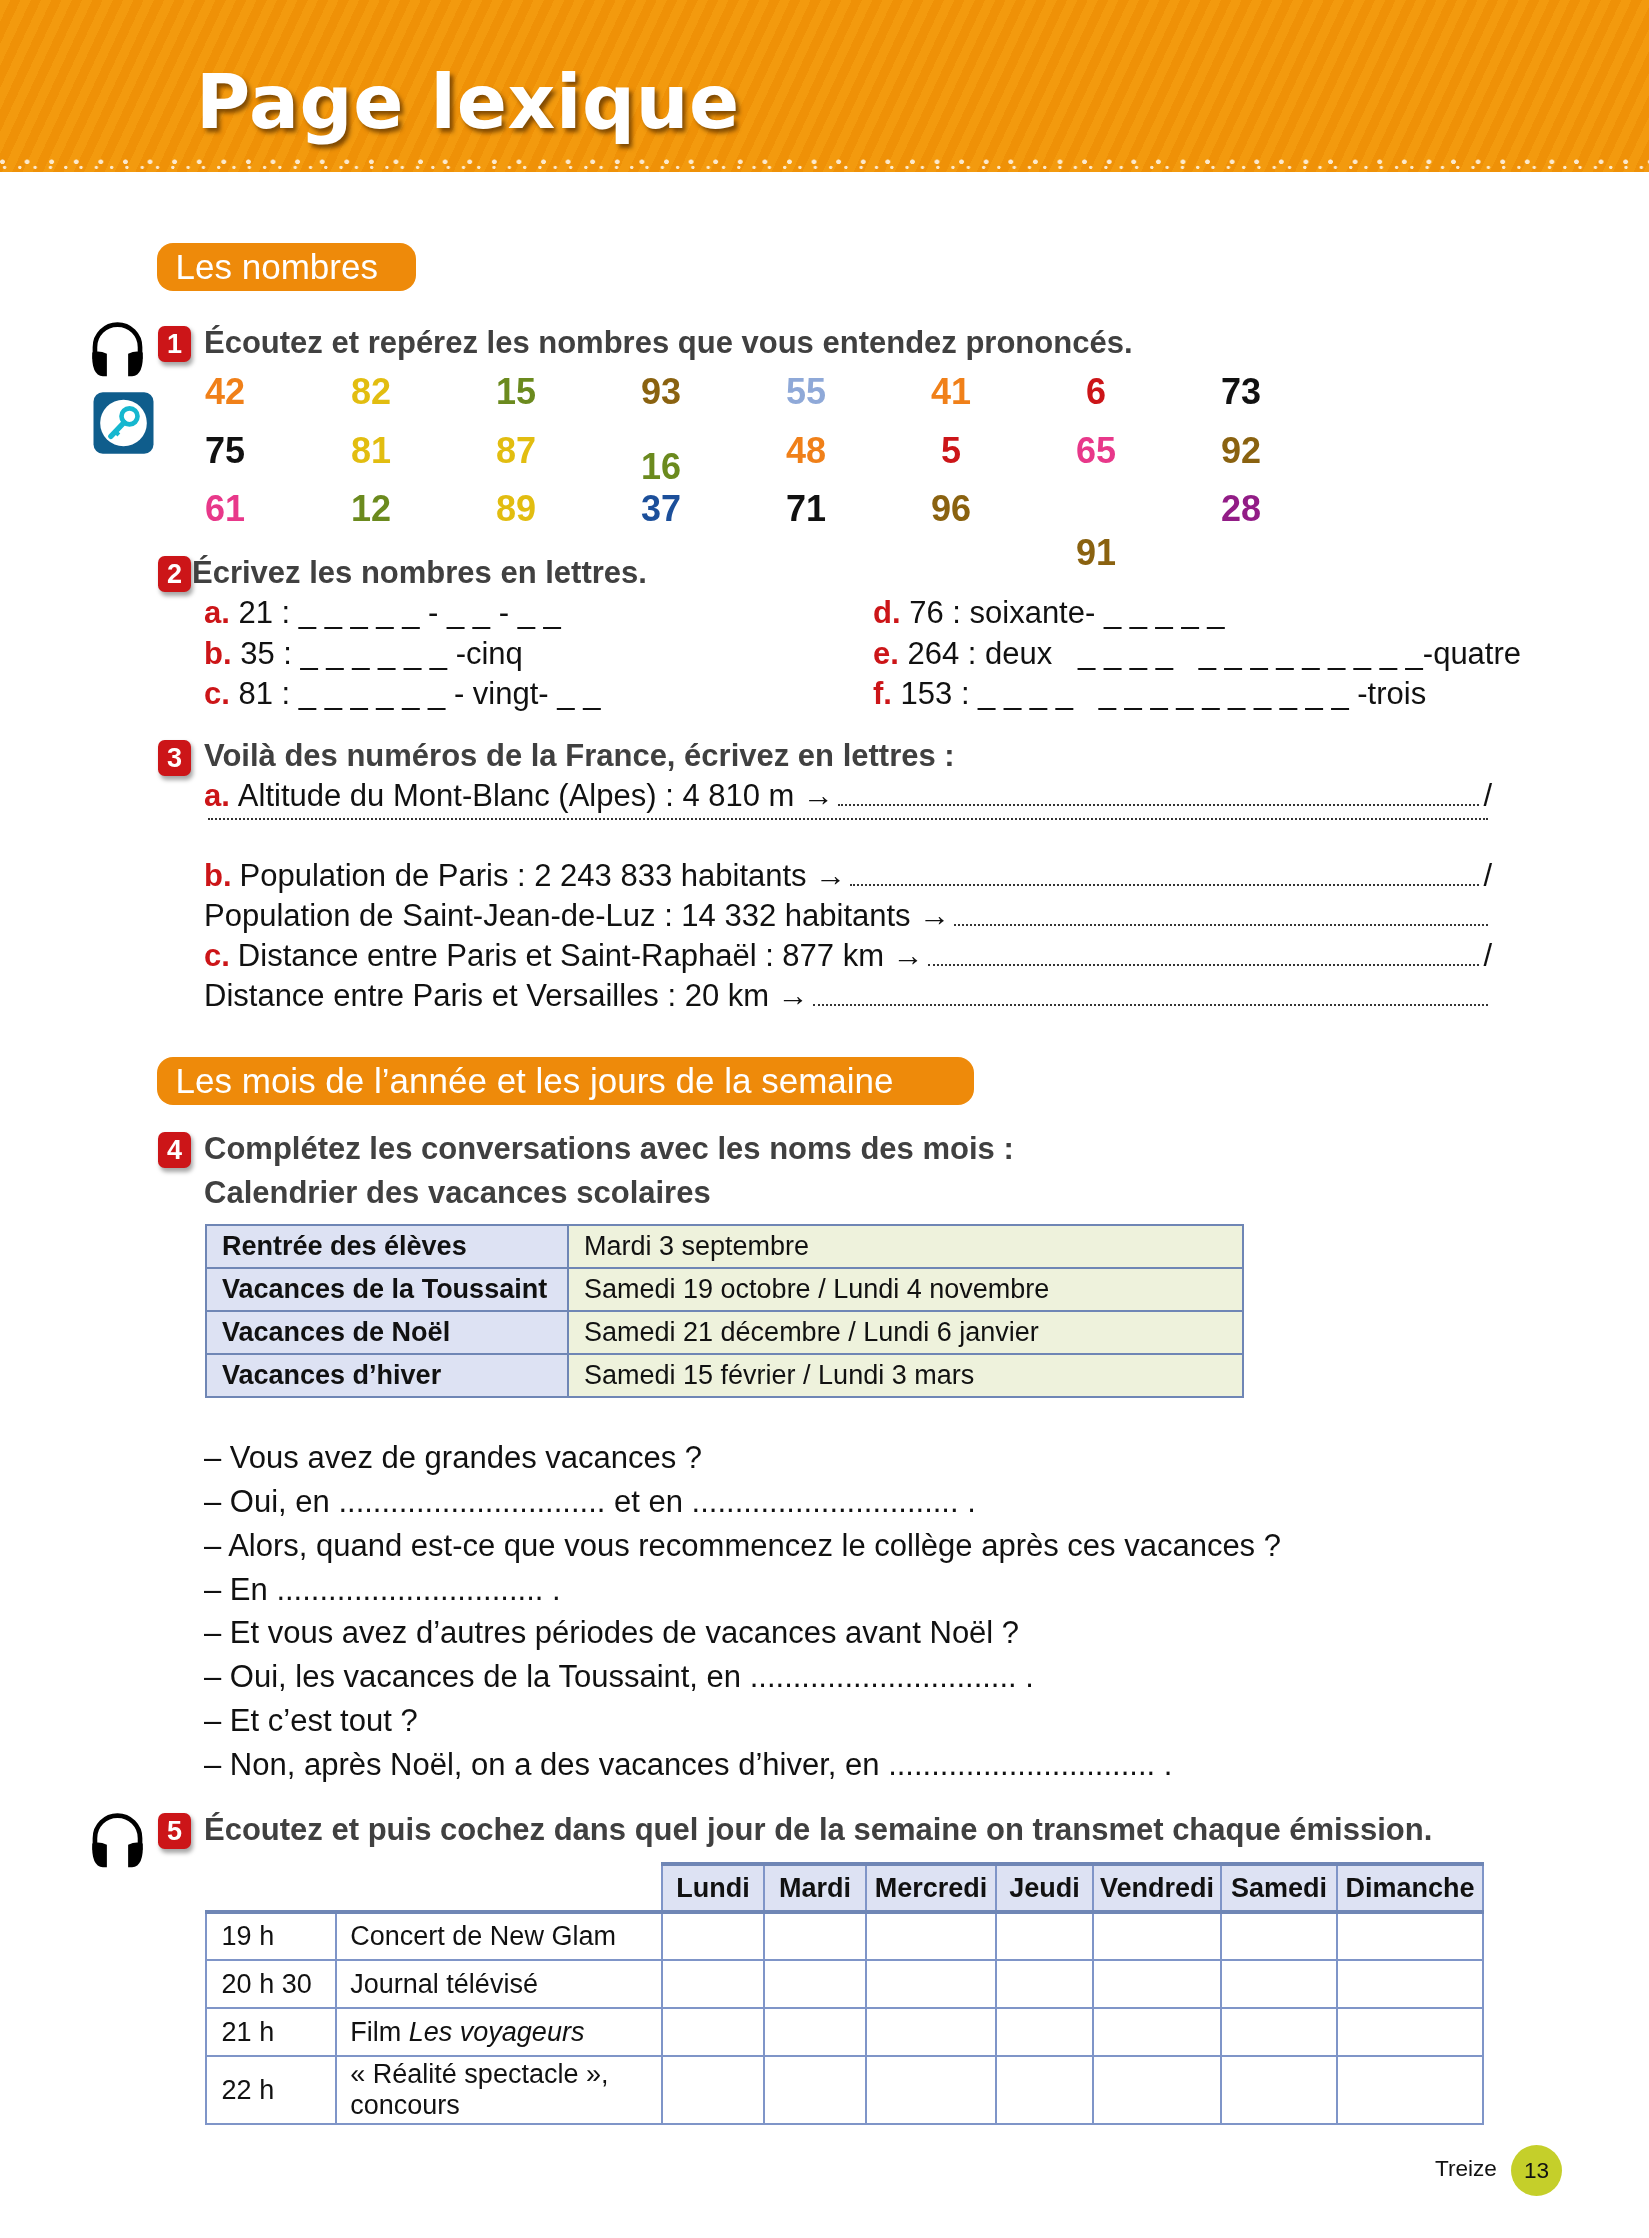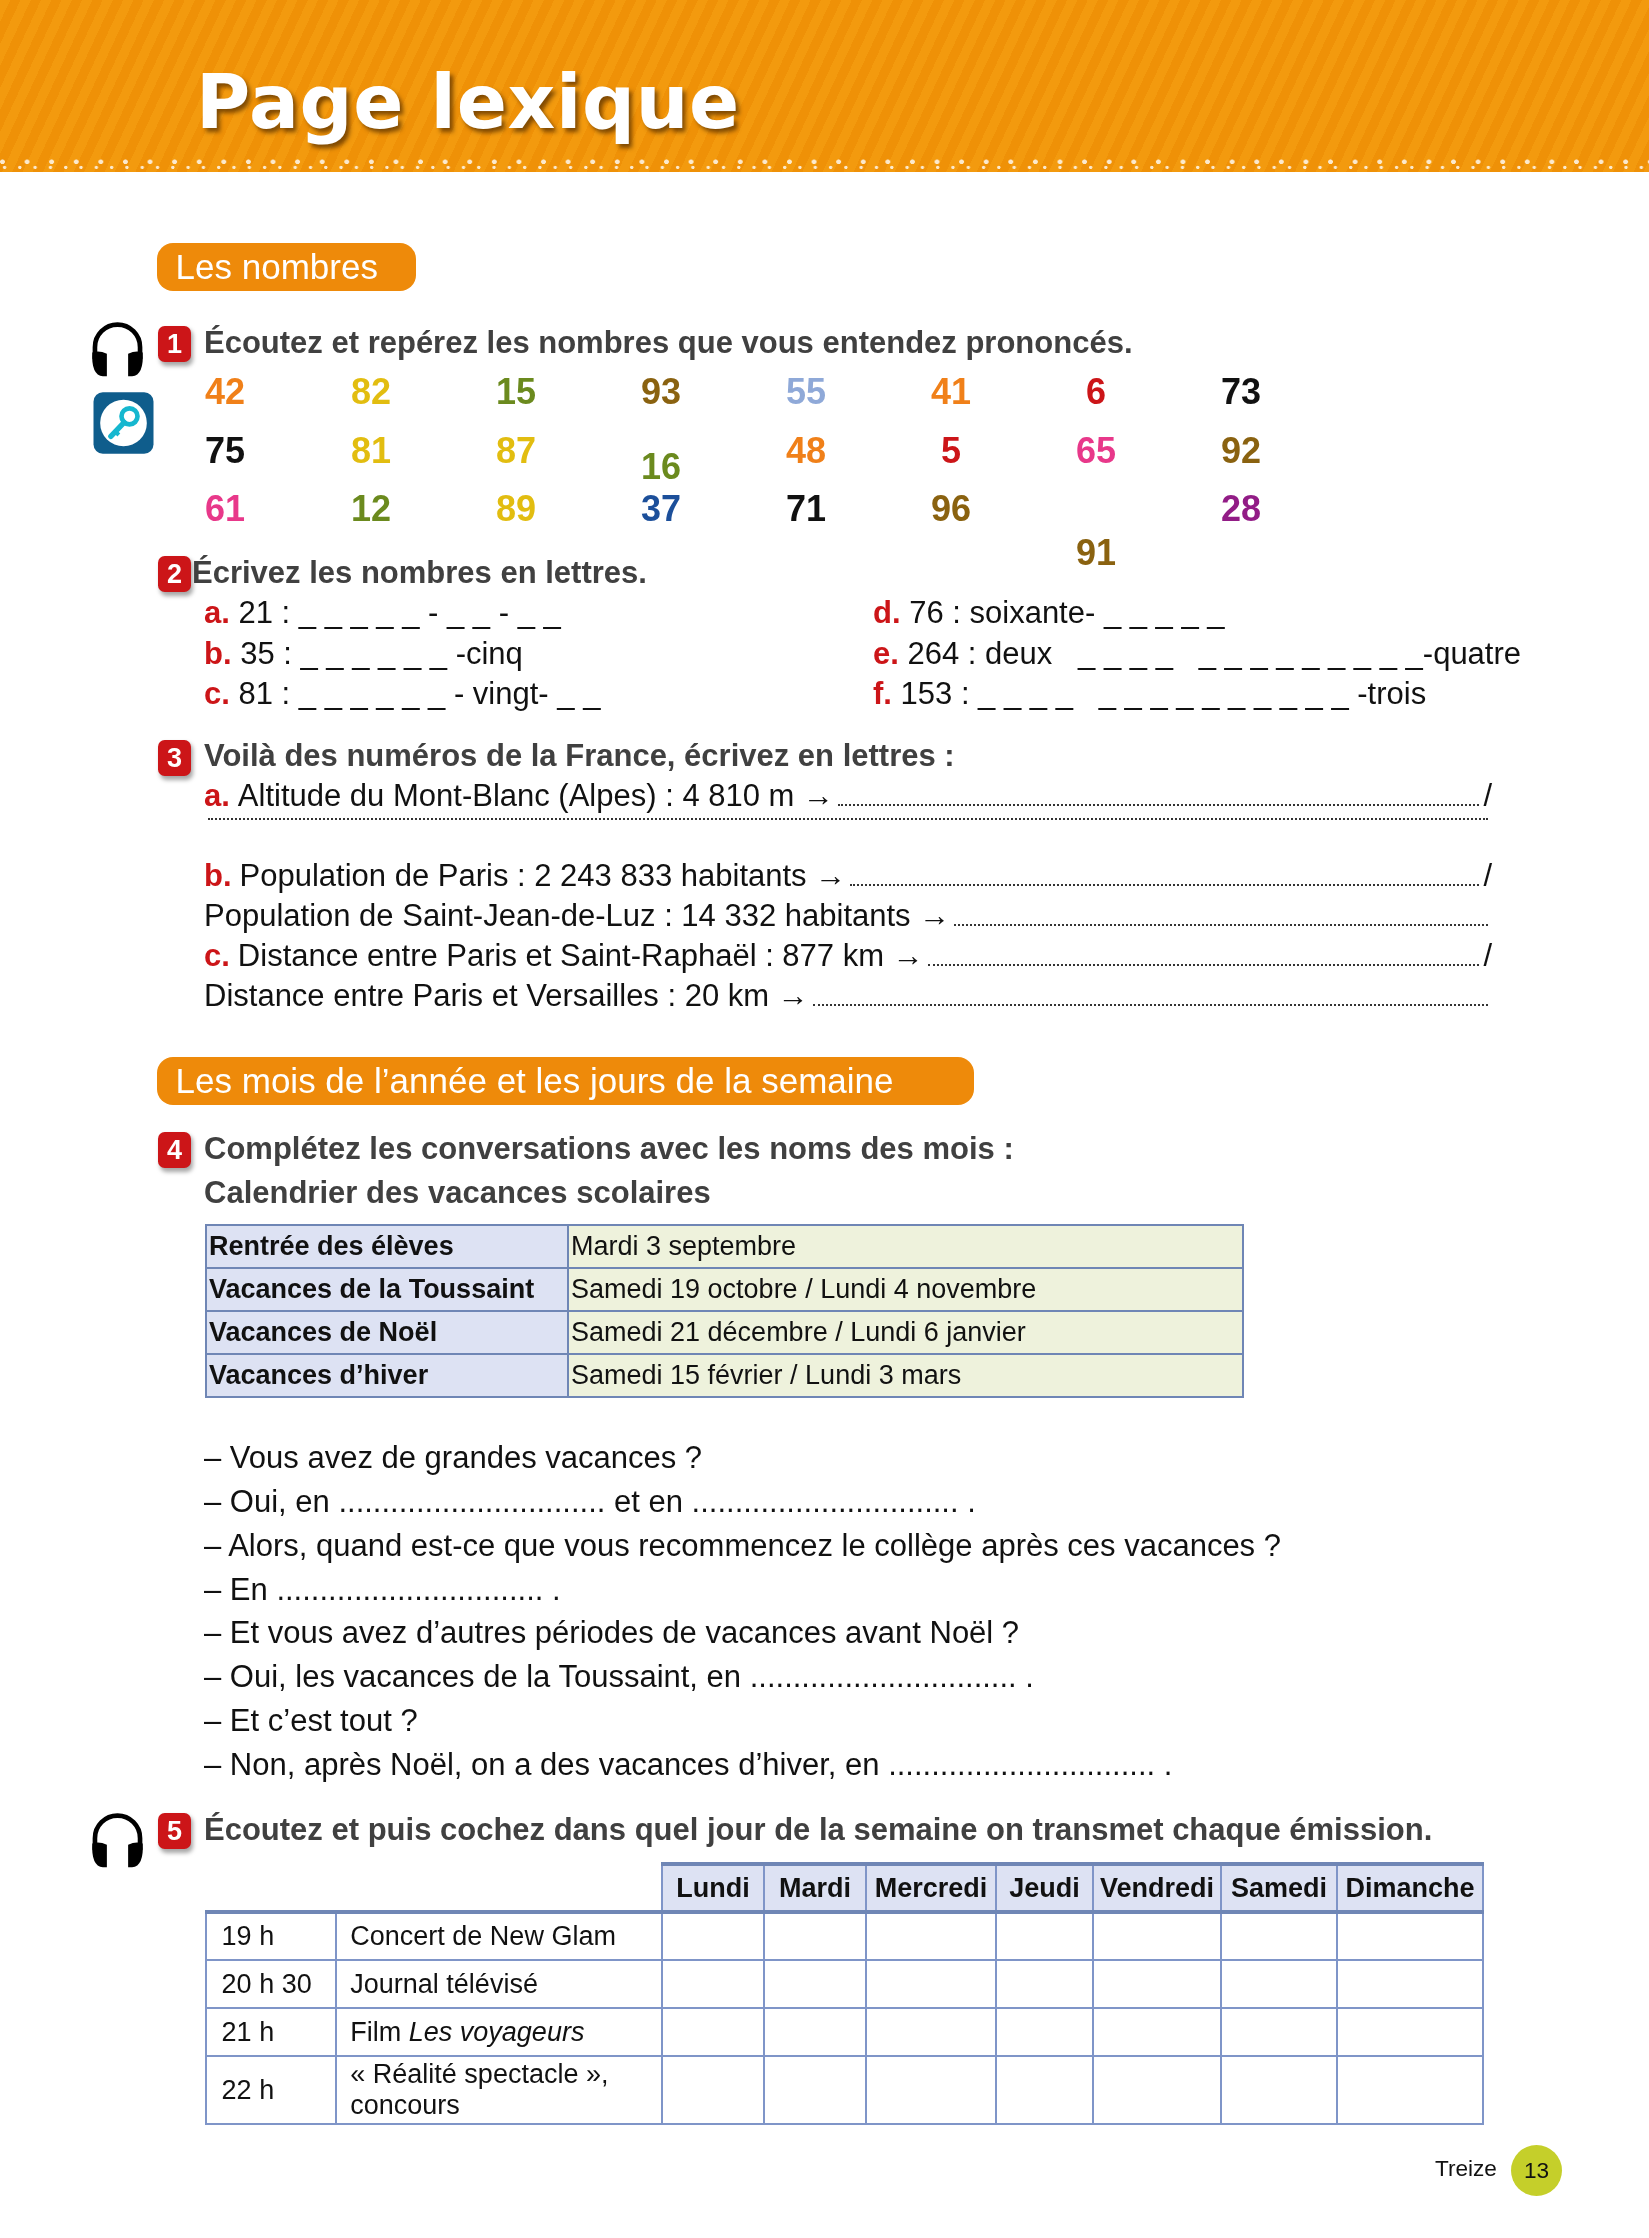--- a/index.html
+++ b/index.html
@@ -40,21 +40,21 @@
     box-shadow: 2px 3.3px 4px rgba(0,0,0,0.35);
   }
   .instr { font-size:31px; font-weight:bold; color:#404040; white-space:nowrap; }
   .num { font-size:36px; font-weight:bold; width:80px; text-align:center; }
   .line { font-size:31px; white-space:nowrap; color:#111; }
   .lbl { color:#cc1518; font-weight:bold; }
   .fill-line { display:flex; align-items:baseline; }
   .fill-line .dotted { flex:1; border-bottom:2px dotted #333; margin:0 4px 6.7px 4px; height:0; }
   
   table { border-collapse:collapse; }
-  .cal td { border:2.7px solid #6f86b5; height:43px; font-size:27px; padding:0 2px; box-sizing:border-box; }
+  .cal td { border:2.7px solid #6f86b5; height:43px; font-size:27px; padding:0 15px; box-sizing:border-box; }
   .cal td.k { background:#dde2f3; font-weight:bold; width:362px; }
   .cal td.v { background:#eef2dc; width:675px; }
   .emi td, .emi th { border:2px solid #7f95c8; font-size:27px; box-sizing:border-box; }
   .emi th { background:#dde2f3; font-weight:bold; height:48px; padding:0 4px; border-top:4px solid #6f86b5; }
   .emi td.t { width:130px; padding-left:14.6px; }
   .emi td.p { width:326px; padding-left:13.3px; }
   .emi tr.r td { height:48px; }
   .emi td.empty-corner { border:none; background:transparent; }
   .icon-headphones svg, .icon-key svg { display:block; }
 </style>

